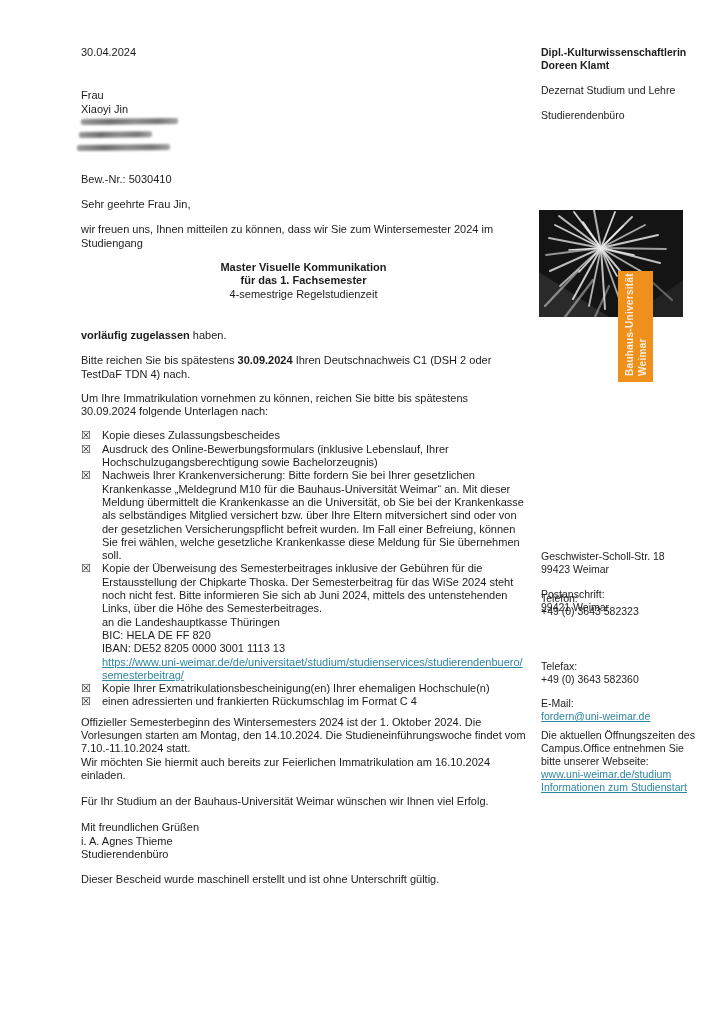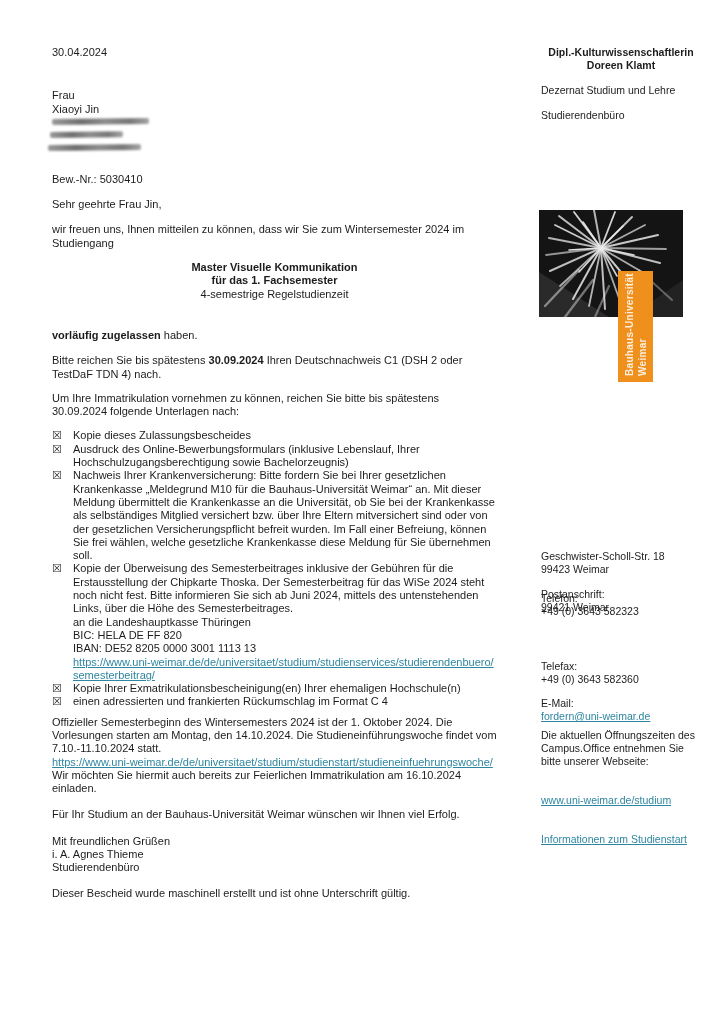--- a/index.html
+++ b/index.html
@@ -1,24 +1,24 @@
 <!DOCTYPE html>
 <html><head>
 <meta charset="utf-8">
 <style>
   html,body{margin:0;padding:0;}
   body{
     width:724px;height:1024px;position:relative;background:#ffffff;
     font-family:"Liberation Sans", sans-serif;color:#1c1c1c;
     -webkit-font-smoothing:antialiased;overflow:hidden;
   }
-  .col-main{position:absolute;left:52px;top:46px;width:445px;font-size:11px;line-height:13.3px;}
+  .col-main{position:absolute;left:81px;top:46px;width:445px;font-size:11px;line-height:13.3px;}
   .col-side{position:absolute;left:541px;width:160px;font-size:10.5px;line-height:13px;}
   p{margin:0;}
-  .b{font-weight:bold;text-align:center;}
+  .b{font-weight:bold;}
   .mb12{margin-bottom:12px;}
   .mb11{margin-bottom:11px;}
   .mb13{margin-bottom:13px;}
   .date-line{margin-bottom:30px;}
   .addr-block{margin-bottom:0;}
   .redactions{margin:3px 0 22px 0;}
   .redact{height:6px;border-radius:2px;filter:blur(1.2px);
     background:linear-gradient(90deg,#9a9a9a 0%,#6f6f6f 30%,#8d8d8d 55%,#777 80%,#a5a5a5 100%);
     margin-bottom:7px;transform:rotate(-0.6deg);transform-origin:left center;}
   .redact.r1{width:97px;}
@@ -35,21 +35,21 @@
   .sb-contact{top:46px;}
   .sb-dept{top:84px;}
   .sb-office{top:109px;}
   .sb-address{top:550px;}
   .sb-postal{top:588px;}
   .sb-phone{top:592px;}
   .sb-fax{top:660px;}
   .sb-email{top:697px;}
   .sb-hours{top:729px;}
   .sb-links{top:768px;}
-  .sb-links .link{display:inline-block;margin-bottom:0;margin-top:26px;}
+  .sb-links .link{display:inline-block;margin-bottom:0;}
   
   .photo{position:absolute;left:539px;top:210px;width:144px;height:107px;overflow:hidden;background:#151515;}
   .banner{position:absolute;left:618px;top:271px;width:35px;height:111px;z-index:5;}
   .banner-inner{position:absolute;top:0;left:0;width:111px;height:35px;
     transform:rotate(-90deg) translateX(-111px);transform-origin:top left;
     display:flex;flex-direction:column;justify-content:center;padding-left:6px;box-sizing:border-box;}
   .banner-inner div{font-weight:bold;font-size:10px;line-height:13px;color:rgba(255,255,255,0.85);white-space:nowrap;letter-spacing:0.3px;}
 </style>
 </head>
 <body>
@@ -124,21 +124,20 @@
 
     <div class="chk-item">
       <span class="chk-box">☒</span>
       <span class="chk-text">einen adressierten und frankierten Rückumschlag im Format C 4</span>
     </div>
 
   </div>
 
   <div class="mb13">
     <p>Offizieller Semesterbeginn des Wintersemesters 2024 ist der 1. Oktober 2024. Die Vorlesungen starten am Montag, den 14.10.2024. Die Studieneinführungswoche findet vom 7.10.-11.10.2024 statt.</p>
-    <p><span class="link">https://www.uni-weimar.de/de/universitaet/studium/studienstart/studieneinfuehrungswoche/</span></p>
     <p>Wir möchten Sie hiermit auch bereits zur Feierlichen Immatrikulation am 16.10.2024 einladen.</p>
   </div>
 
   <p class="mb13">Für Ihr Studium an der Bauhaus-Universität Weimar wünschen wir Ihnen viel Erfolg.</p>
 
   <div class="mb12">
     <p>Mit freundlichen Grüßen</p>
     <p>i. A. Agnes Thieme</p>
     <p>Studierendenbüro</p>
   </div>

